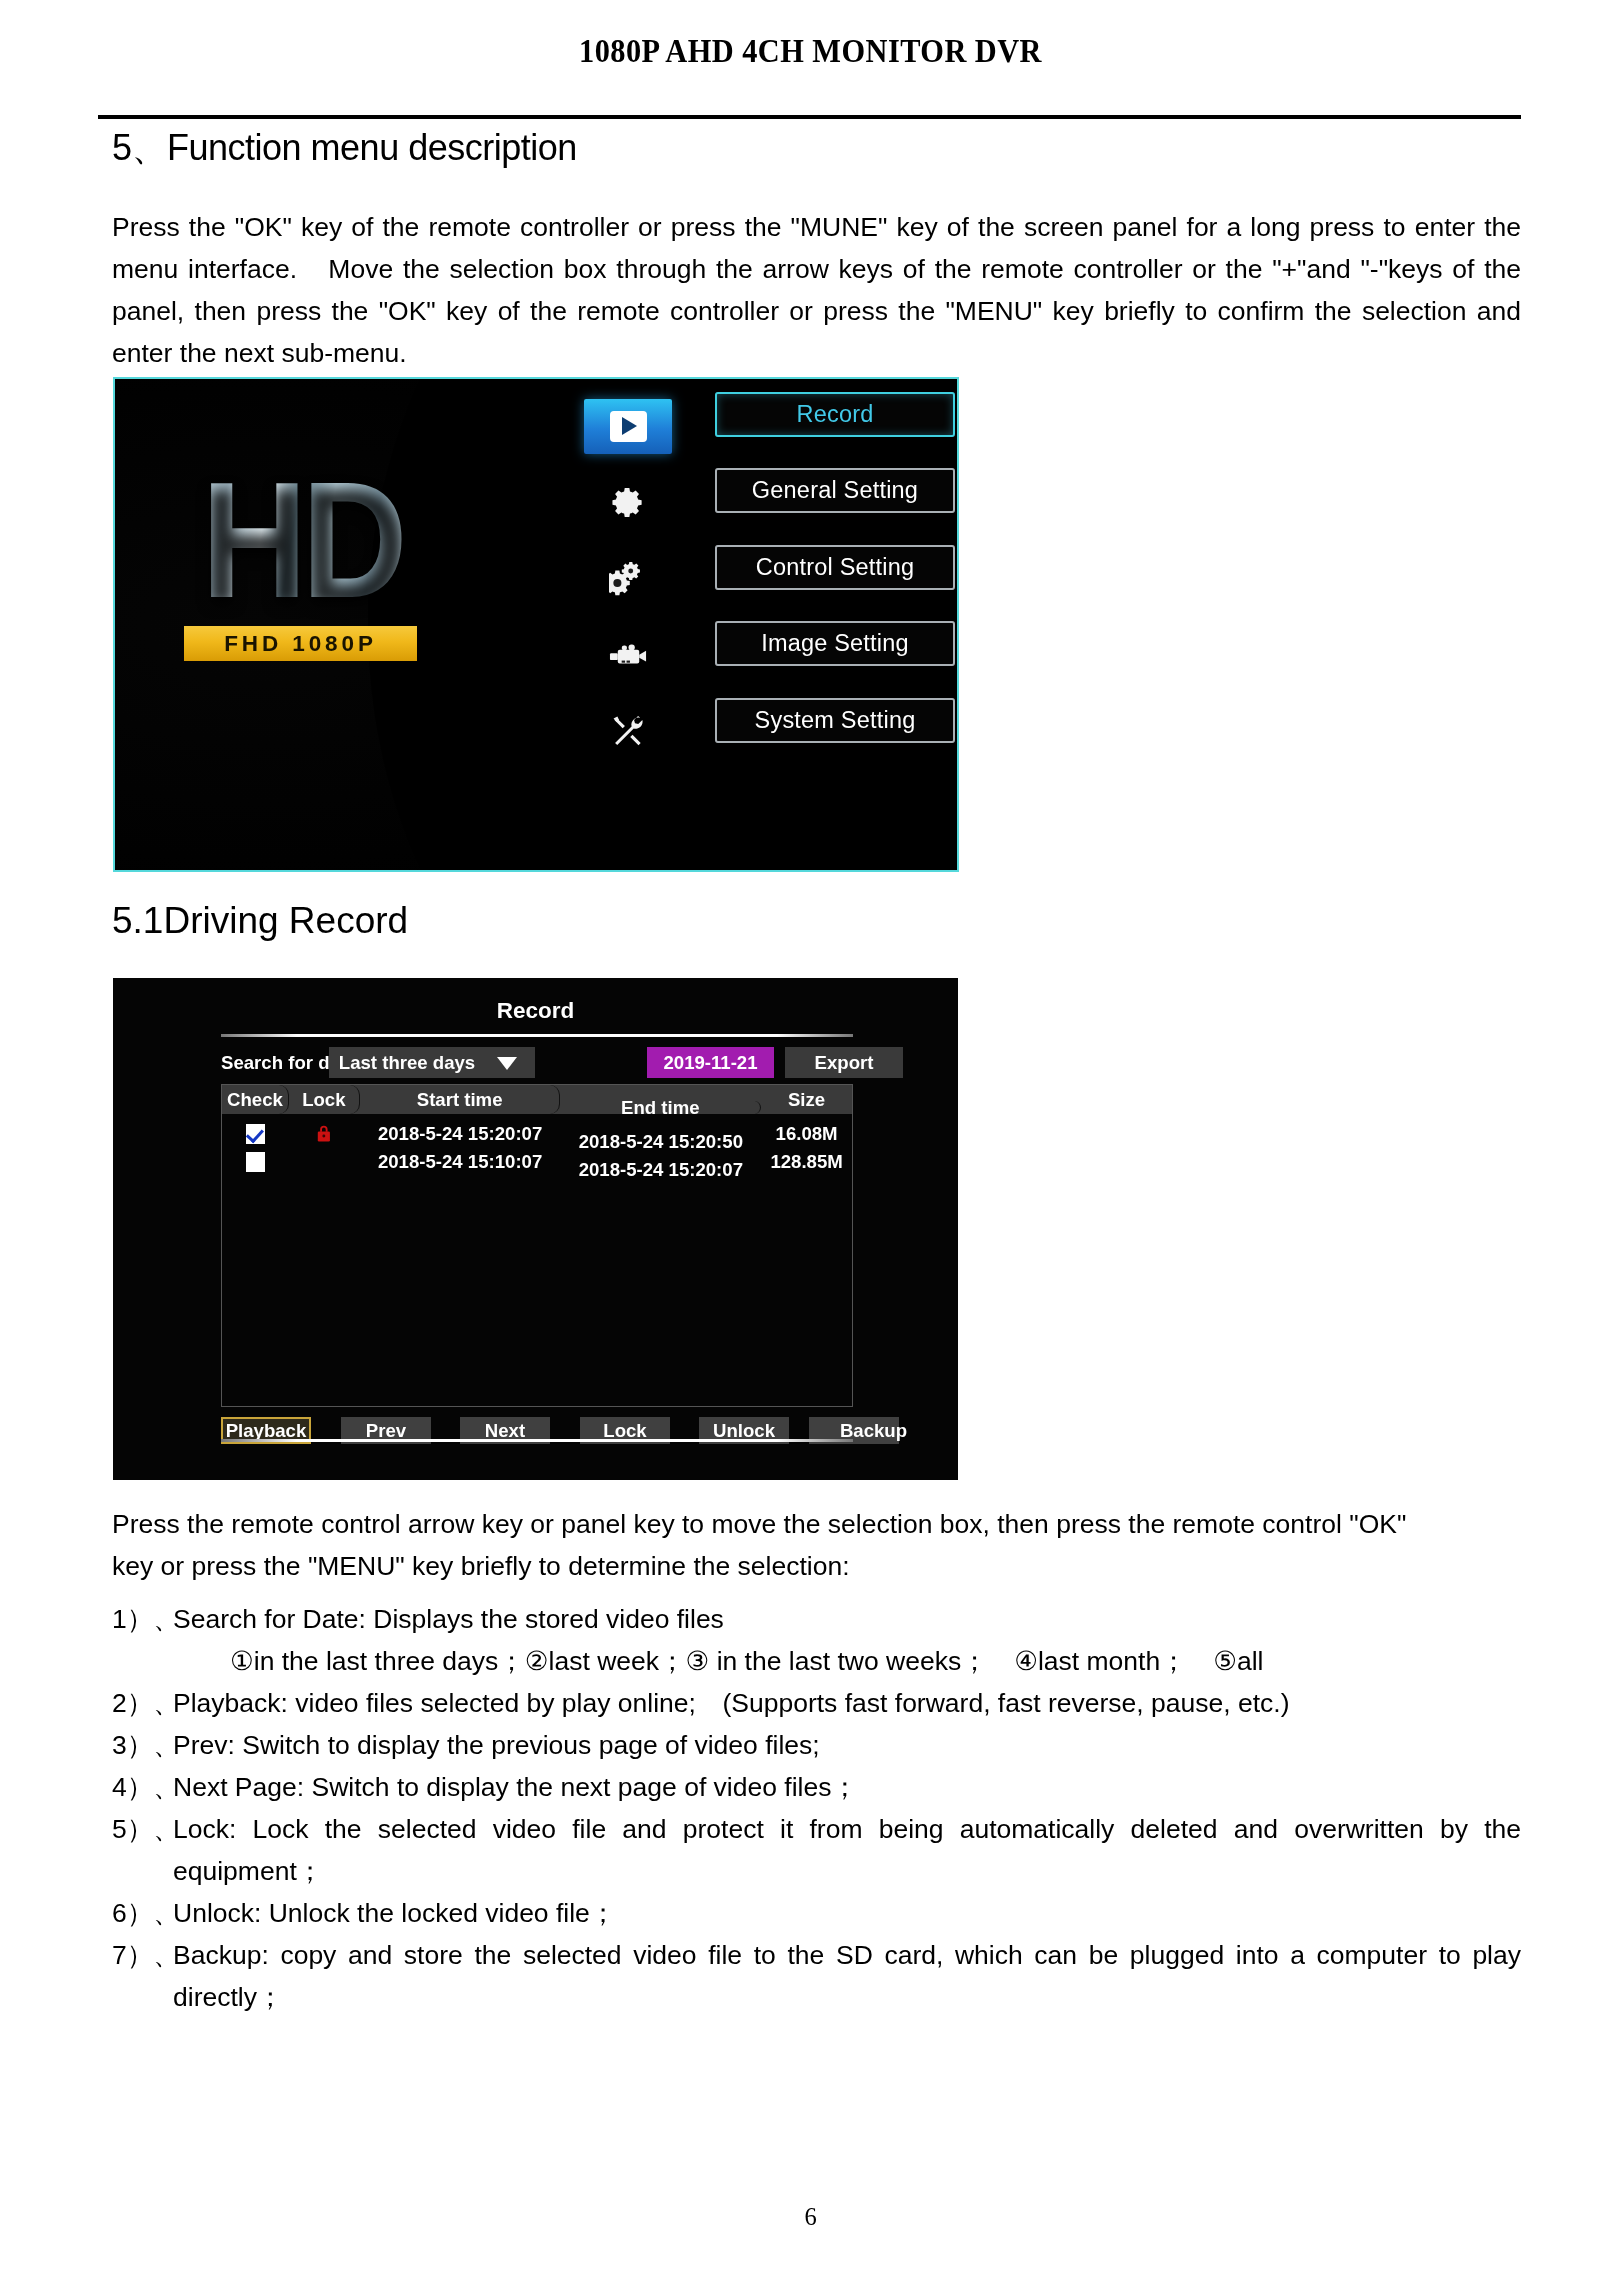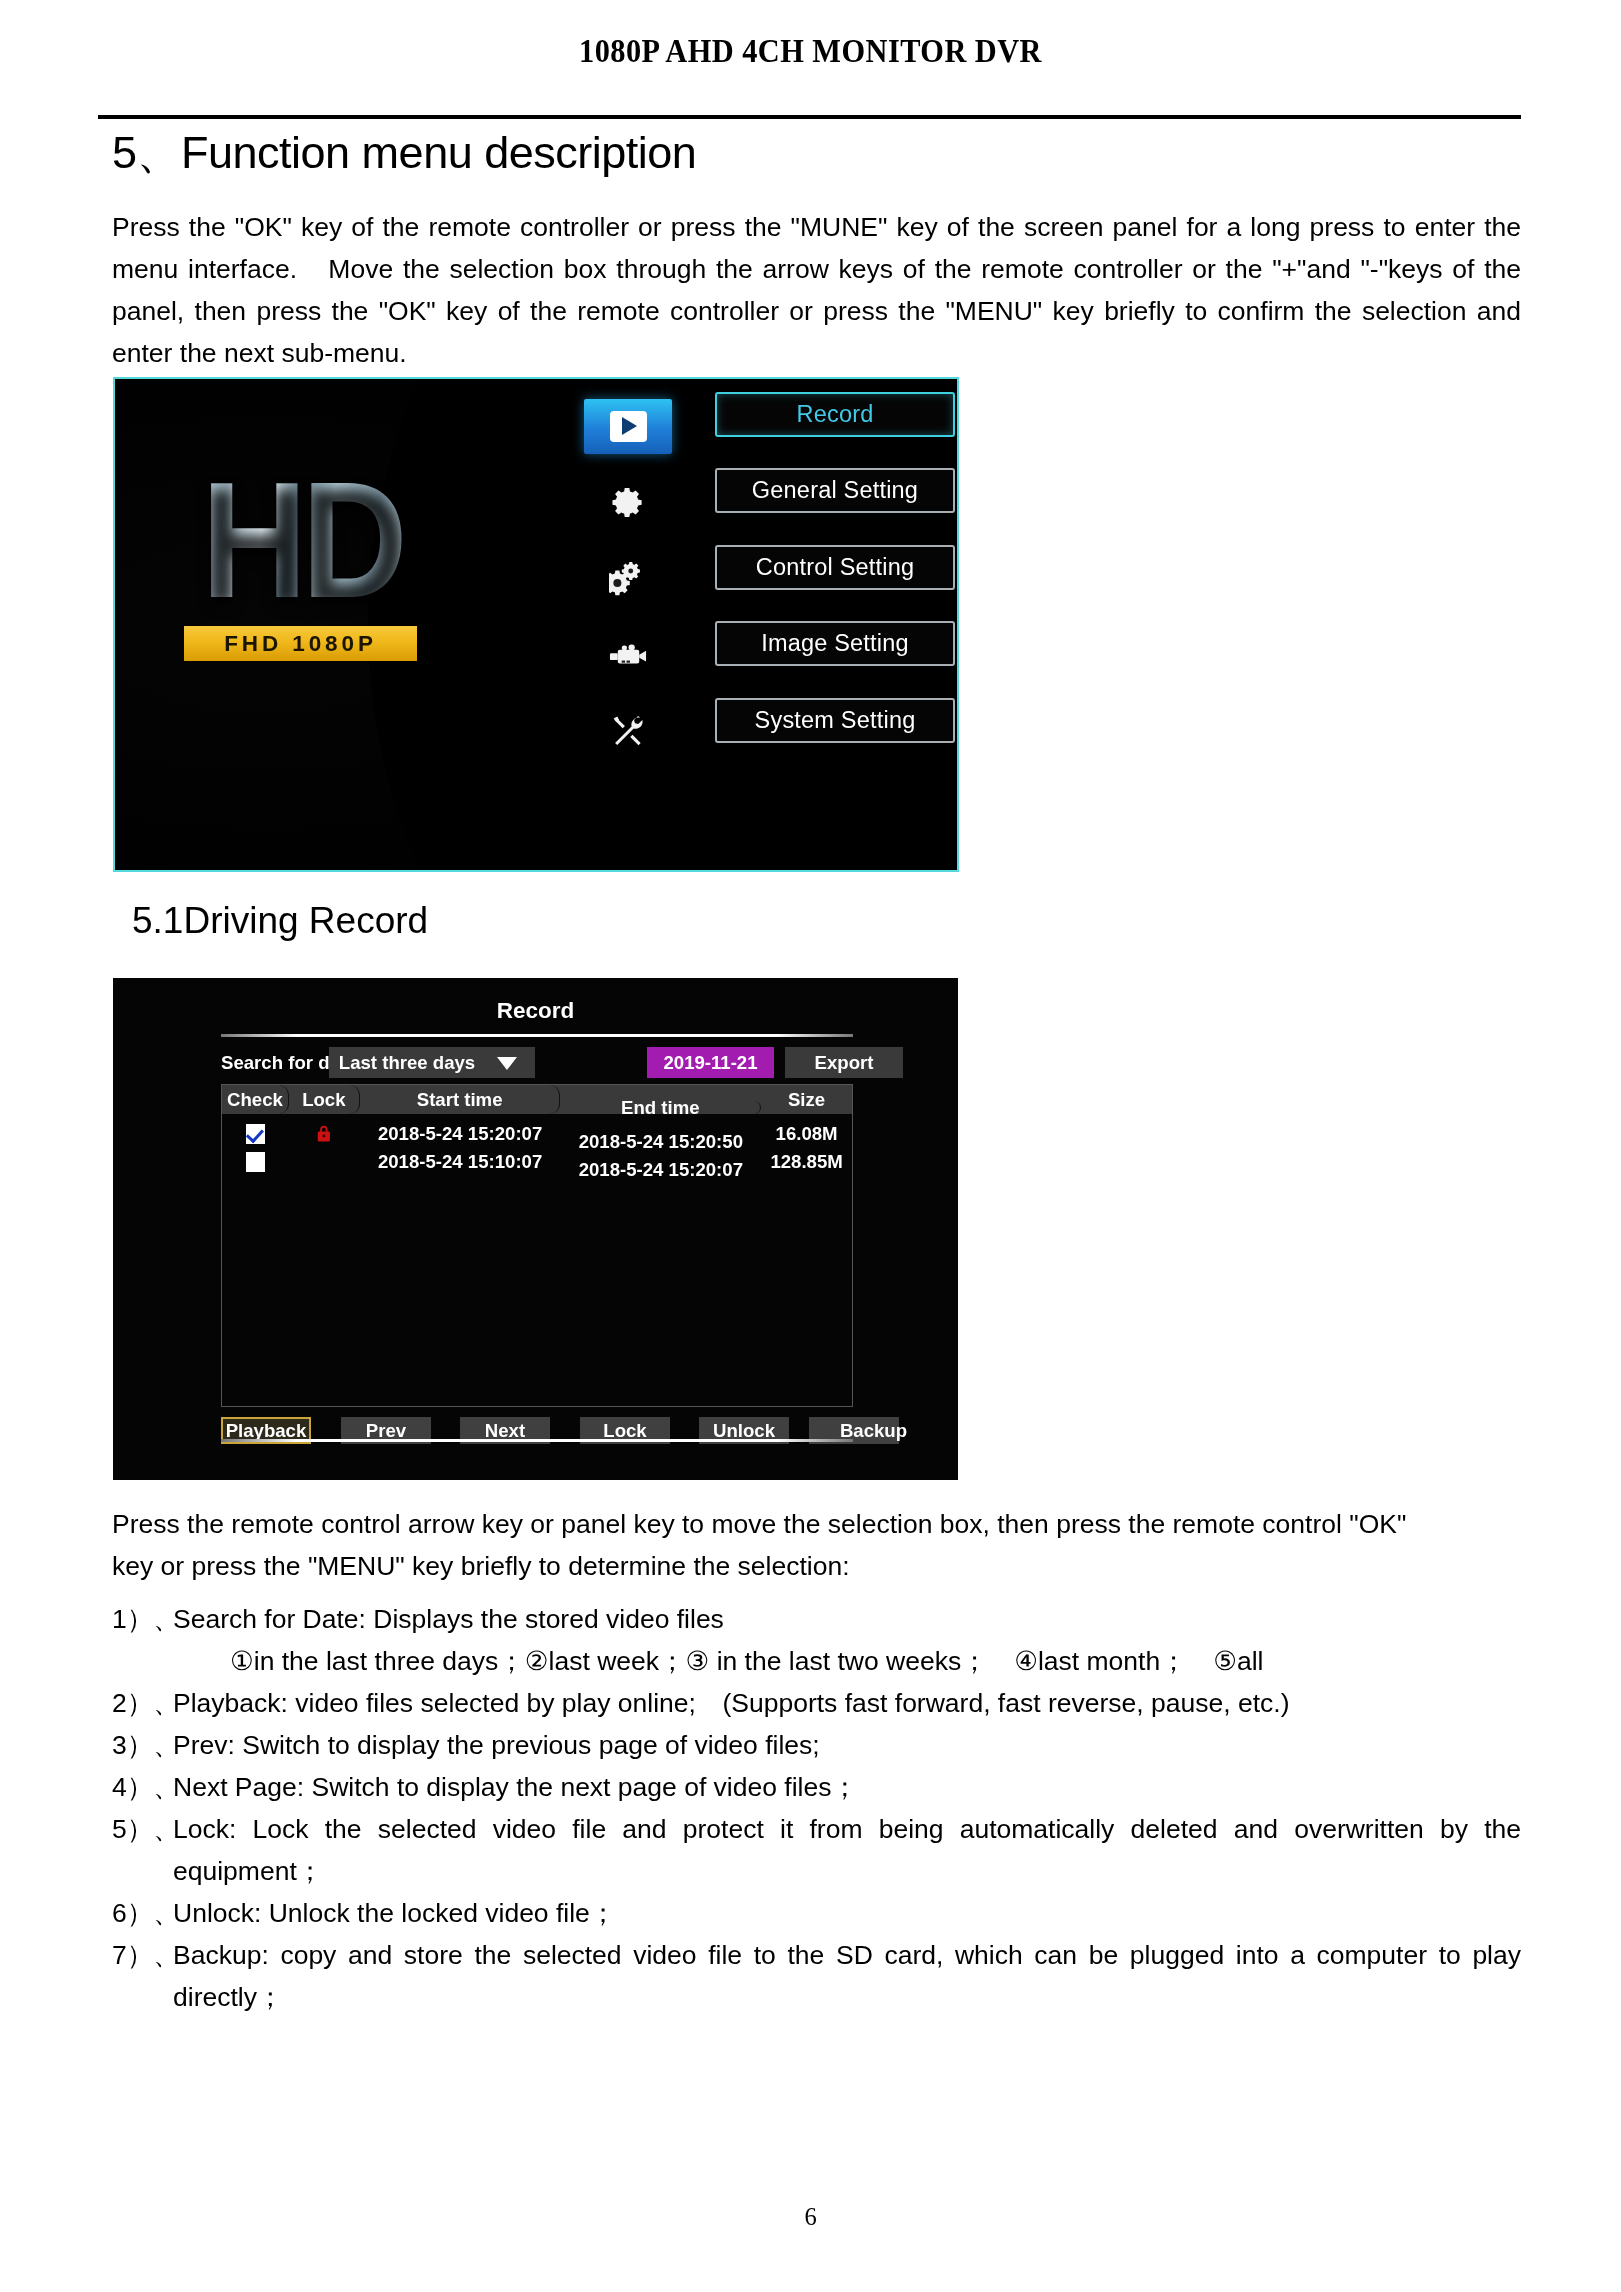--- a/index.html
+++ b/index.html
@@ -26,26 +26,26 @@
     letter-spacing:0.5px;
     transform:scaleX(0.92);
   }
   .rule{
     position:absolute;left:98px;top:115px;width:1423px;height:3.9px;background:#000;
   }
 
   
   .h1{
     position:absolute;left:112px;top:127px;
-    font-size:45px;font-weight:400;line-height:1.15;
+    font-size:36px;font-weight:400;line-height:1.15;
     letter-spacing:-0.5px;
   }
   .h2{
     position:absolute;left:112px;top:900px;
-    font-size:37px;font-weight:400;line-height:1.15;margin-left:20px;
+    font-size:37px;font-weight:400;line-height:1.15;
   }
 
   
   .para{
     position:absolute;
     font-size:26.5px;
     line-height:42px;
     text-align:justify;
     text-justify:inter-word;
   }

